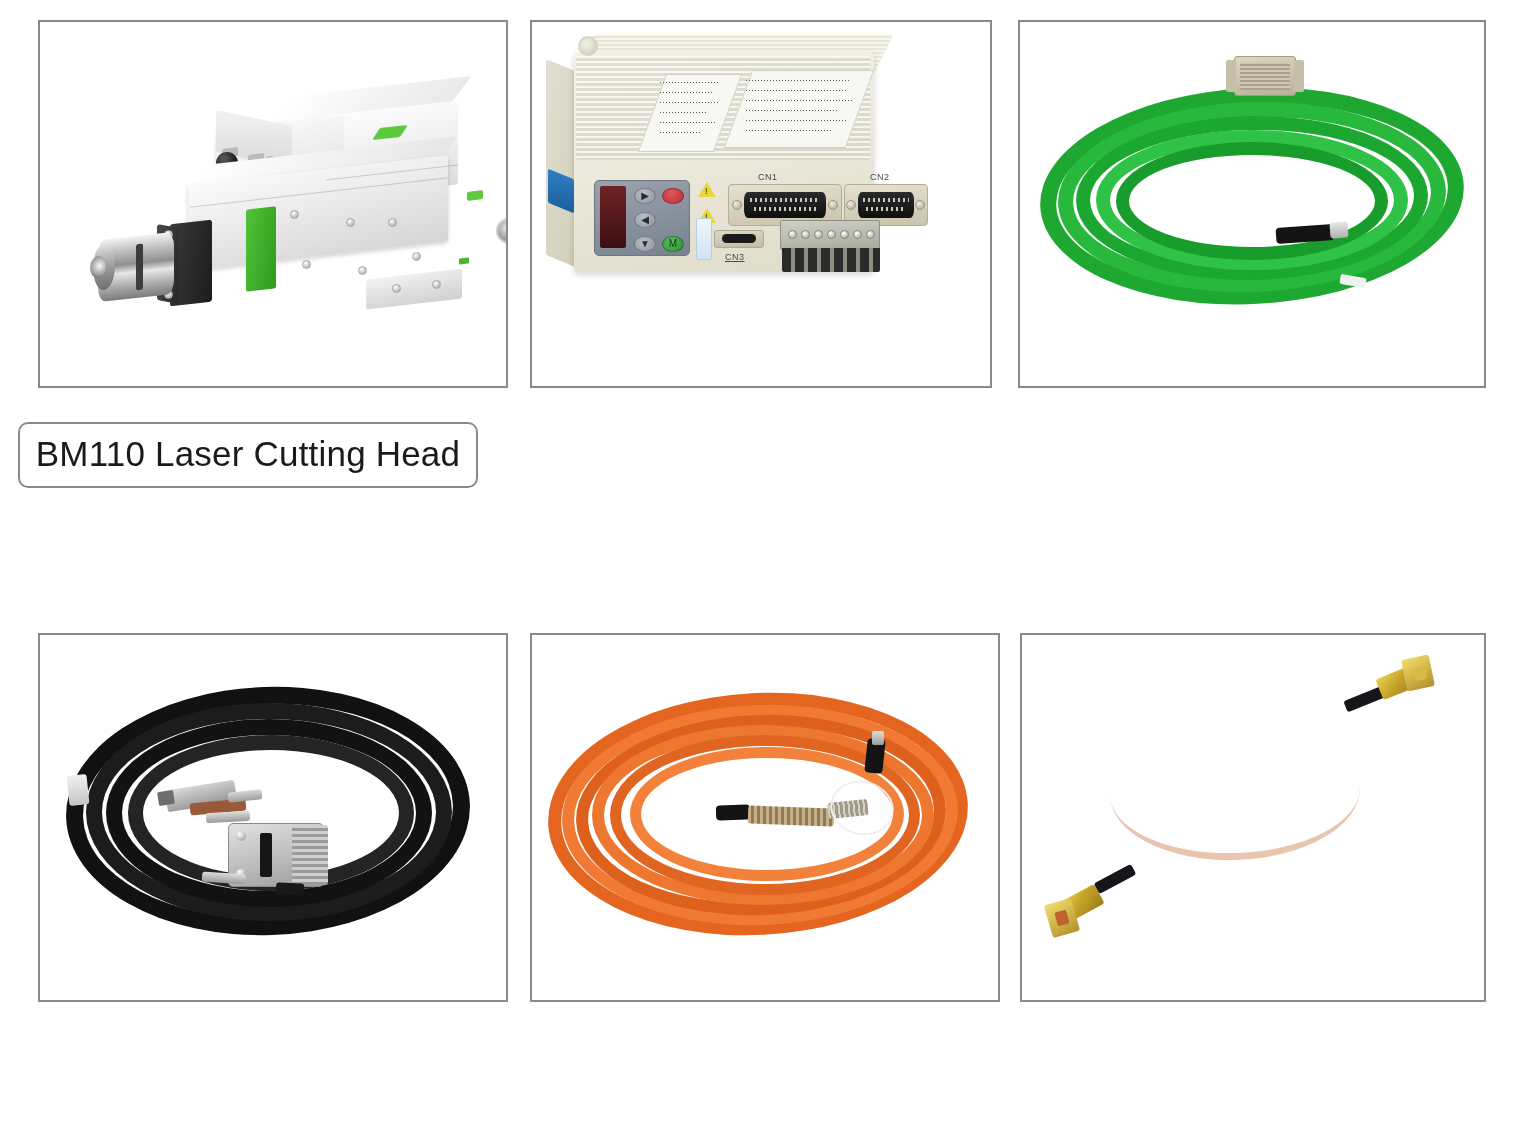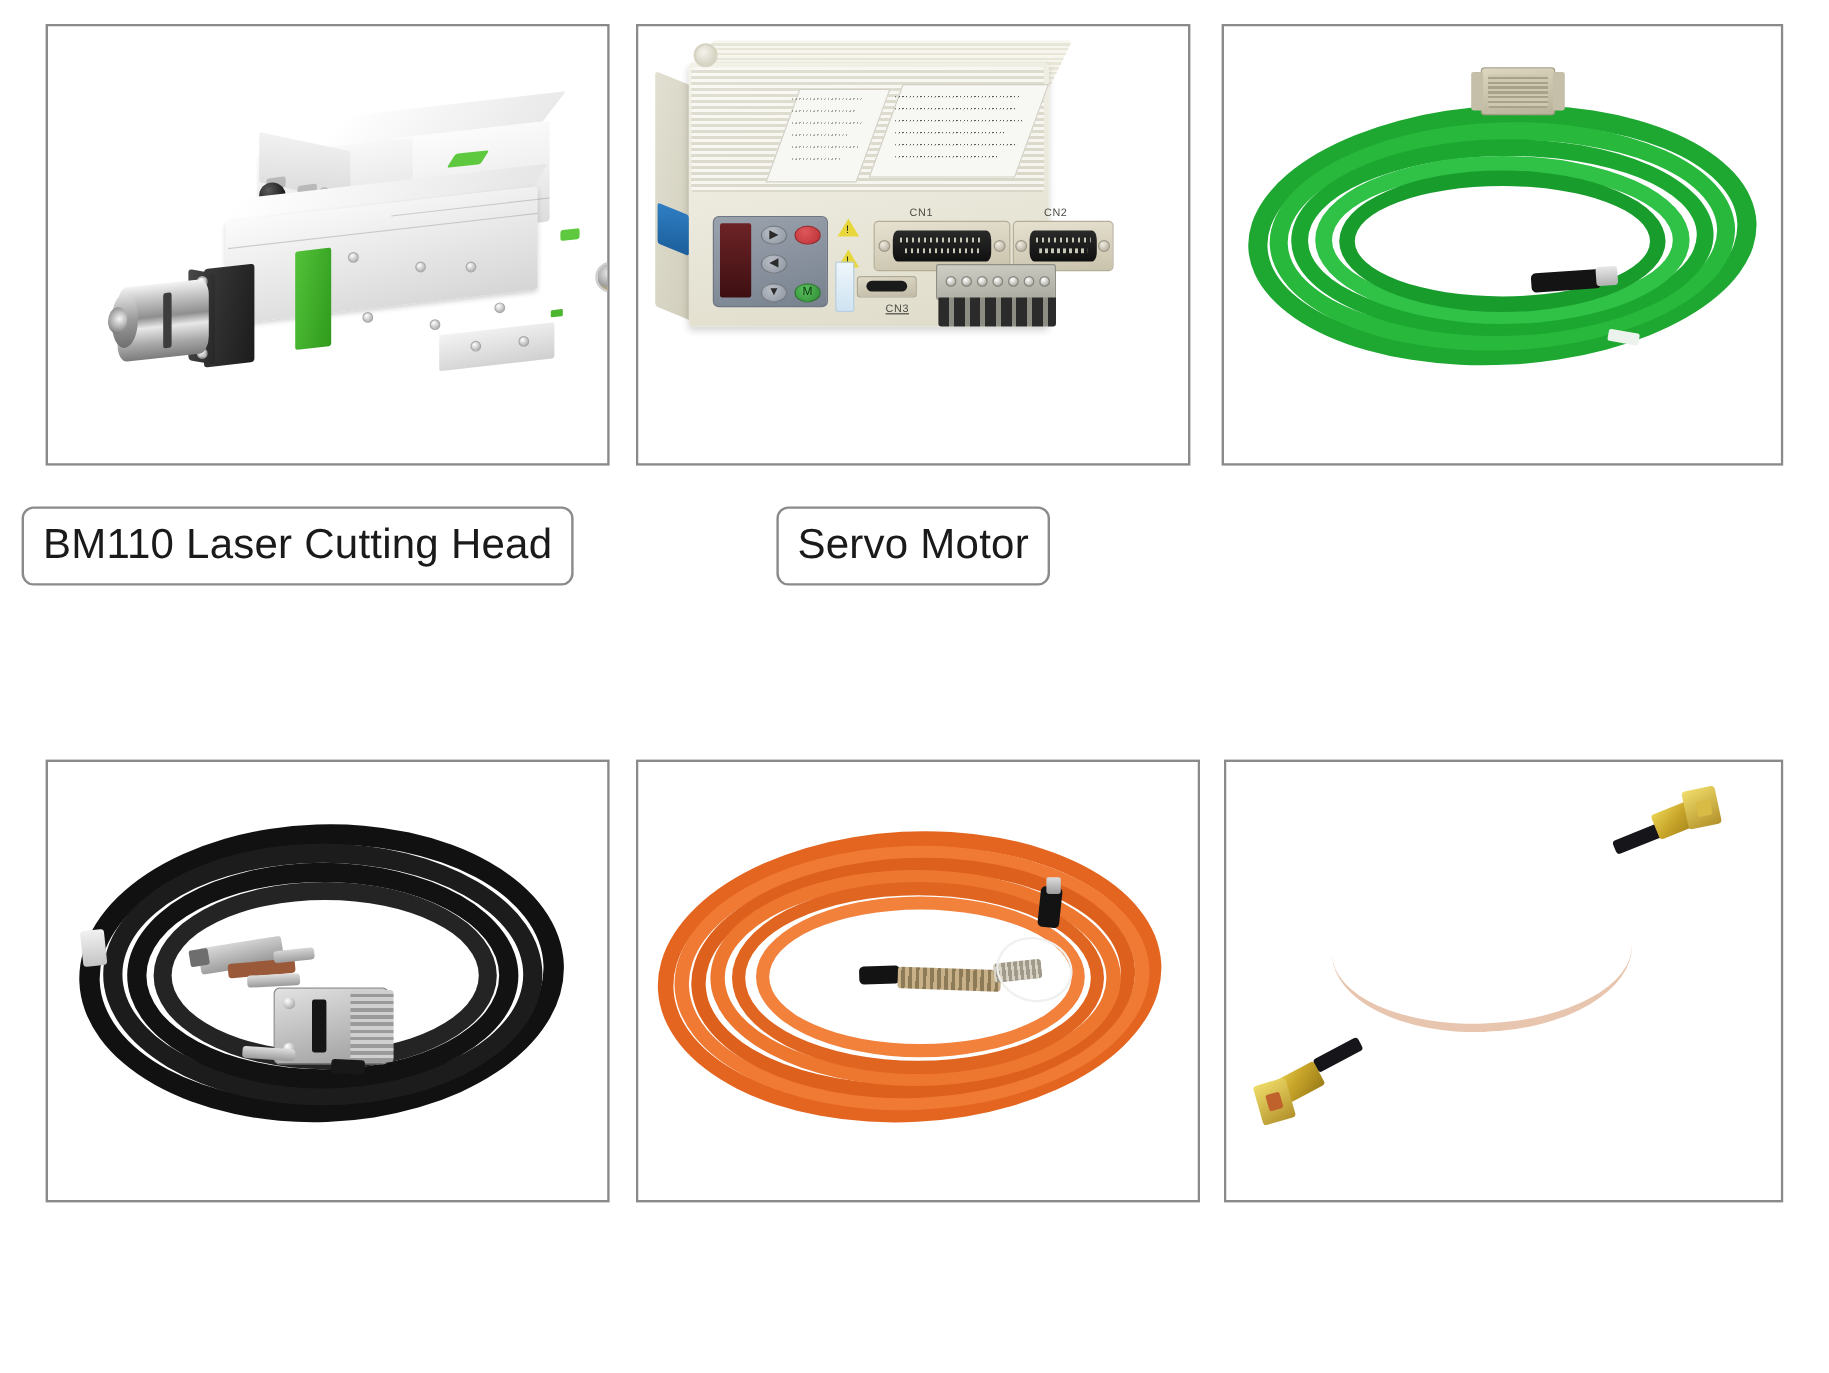--- a/index.html
+++ b/index.html
@@ -560,37 +560,34 @@
             <div class="sv-cnlabel" style="left:338px; top:150px;">CN2</div>
             <div class="sv-dsub" style="left:312px; top:162px; width:84px; height:42px;"></div>
             <div class="sv-dsub-inner" style="left:326px; top:170px; width:56px; height:26px;"></div>
             <div class="sv-pins" style="left:331px; top:176px; width:46px; height:4px;"></div>
             <div class="sv-pins" style="left:334px; top:185px; width:40px; height:4px;"></div>
             <div class="sv-screw" style="left:314px; top:178px;"></div>
             <div class="sv-screw" style="left:383px; top:178px;"></div>
 
             <div class="sv-cn3"></div>
             <div class="sv-cn3-slot"></div>
-            <div class="sv-cnlabel" style="left:206px; top:230px;text-decoration:underline;">CN3</div>
+            <div class="sv-cnlabel" style="left:193px; top:230px;text-decoration:underline;">CN3</div>
 
             <div class="sv-terminal"></div>
             <div class="sv-term-screw" style="left:256px; top:208px;"></div>
             <div class="sv-term-screw" style="left:269px; top:208px;"></div>
             <div class="sv-term-screw" style="left:282px; top:208px;"></div>
             <div class="sv-term-screw" style="left:295px; top:208px;"></div>
             <div class="sv-term-screw" style="left:308px; top:208px;"></div>
             <div class="sv-term-screw" style="left:321px; top:208px;"></div>
             <div class="sv-term-screw" style="left:334px; top:208px;"></div>
             <div class="sv-terminal-lower"></div>
           </div>
         </div>
       </div>
-      <div class="caption-row" style="top:402px;">
-        <span class="pill">Servo Motor</span>
-      </div>
     </div>
 
     <div class="cell" style="left:1018px; top:20px; width:468px; height:500px;">
       <div class="photo-frame" style="width:468px; height:368px;">
         <div class="photo-stage">
           <div class="photo-bg"></div>
 
           <div class="coil-ring" style="left:20px; top:66px; width:424px; height:216px; border:16px solid #1ea832; transform:rotate(-3deg);"></div>
           <div class="coil-ring" style="left:38px; top:80px; width:388px; height:190px; border:15px solid #27b83c; transform:rotate(-2deg);"></div>
           <div class="coil-ring" style="left:56px; top:94px; width:352px; height:164px; border:14px solid #1ca830; transform:rotate(-1deg);"></div>

